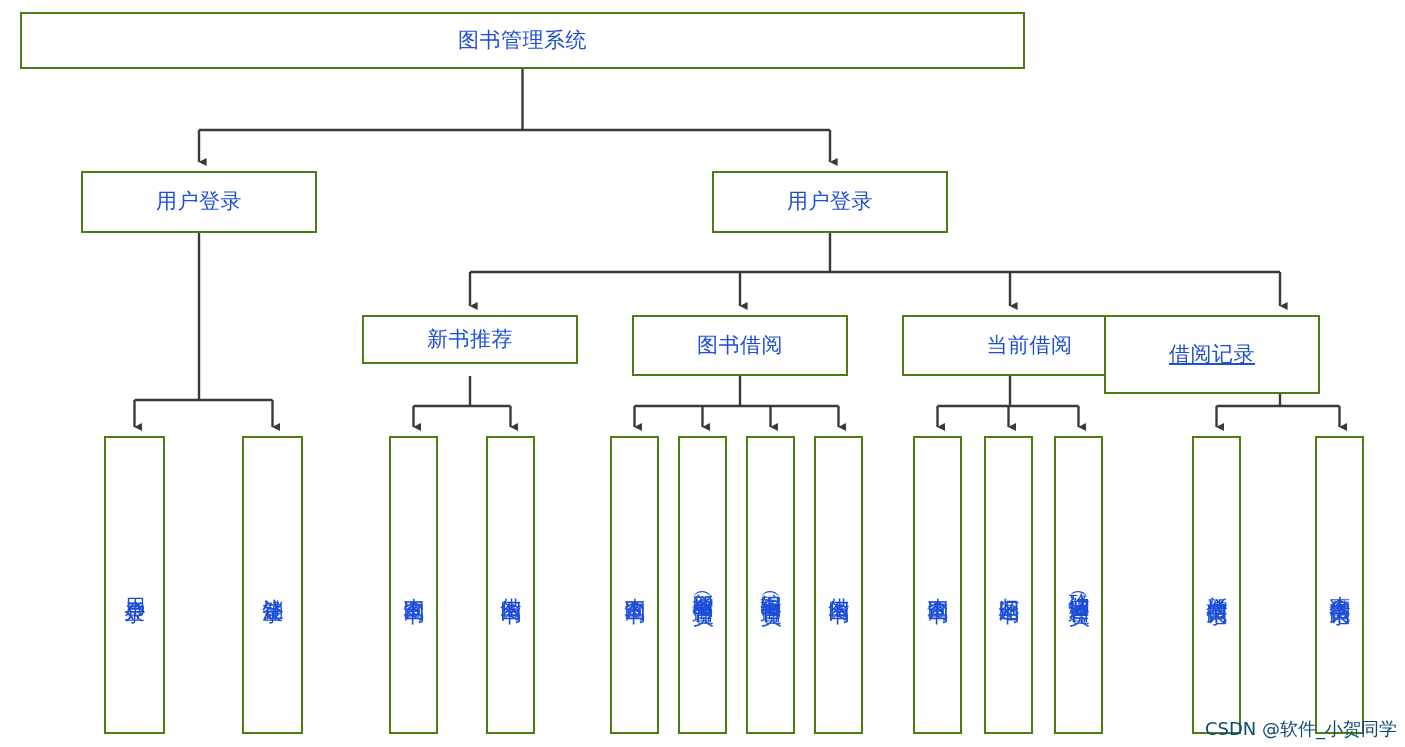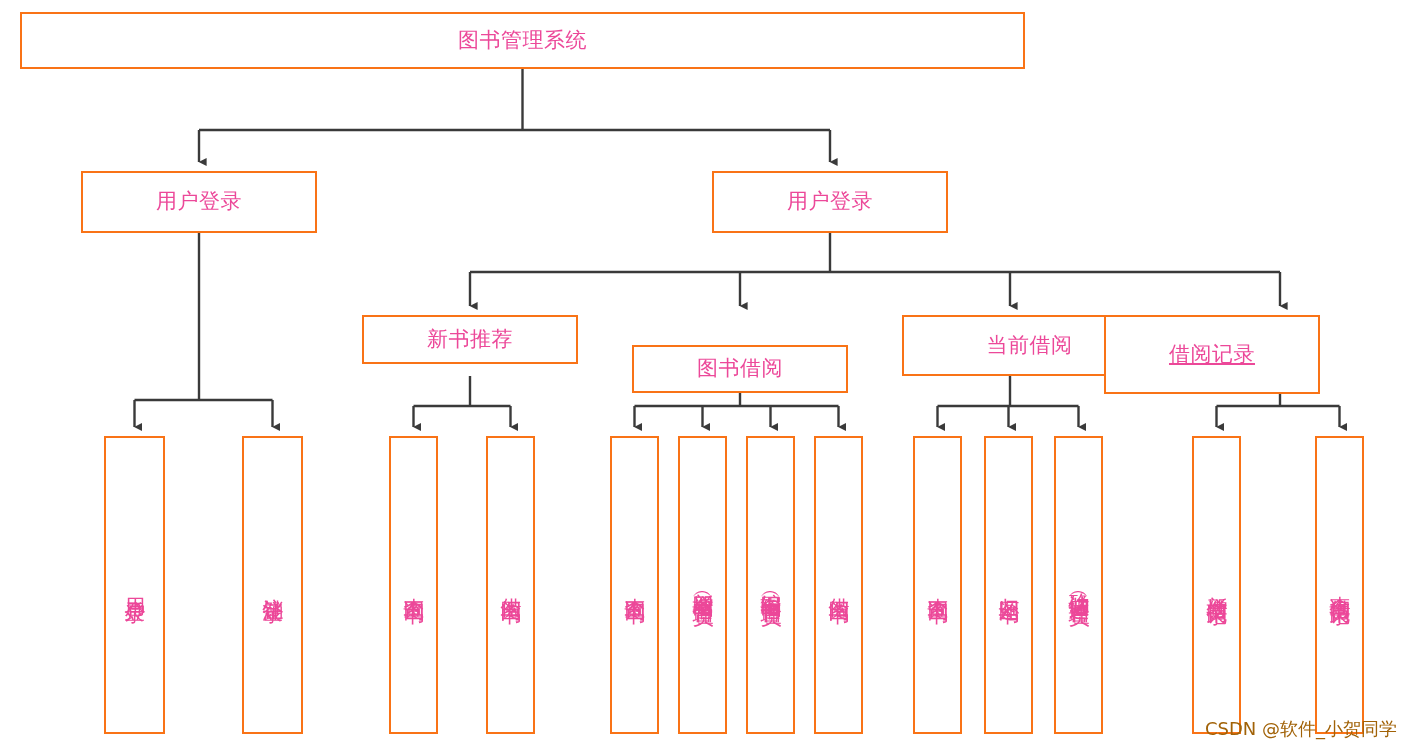--- a/index.html
+++ b/index.html
@@ -21,25 +21,25 @@
     position: absolute;
     left: 0;
     top: 0;
     width: 1405px;
     height: 747px;
   }
   .node {
     position: absolute;
     box-sizing: border-box;
     background: #ffffff;
-    border: 2px solid #f97316;
+    border: 2px solid #4d7c0f;
     display: flex;
     align-items: center;
     justify-content: center;
-    color: #ec4899;
+    color: #1d4ed8;
     z-index: 2;
   }
   .node-label {
     display: block;
     text-align: center;
     letter-spacing: 0.5px;
   }
   .node.horizontal .node-label {
     font-size: 21px;
     line-height: 1.2;
@@ -56,21 +56,21 @@
     font-size: 21px;
     line-height: 1.38;
     letter-spacing: 2px;
     white-space: nowrap;
   }
   #watermark {
     position: absolute;
     right: 8px;
     bottom: 6px;
     font-size: 18px;
-    color: #a16207;
+    color: #0c4a6e;
     z-index: 5;
     white-space: nowrap;
   }
 </style>
 </head>
 <body>
 
 <div id="diagram-root">
 
   <svg id="edges-layer" viewBox="0 0 1405 747" width="1405" height="747" xmlns="http://www.w3.org/2000/svg">
@@ -128,21 +128,21 @@
       </div>
       <div class="node vertical" style="left: 104px; top: 436px; width: 61px; height: 298px;">
         <span class="node-label">用户登录</span>
       </div>
       <div class="node vertical" style="left: 242px; top: 436px; width: 61px; height: 298px;">
         <span class="node-label">注销登录</span>
       </div>
       <div class="node horizontal" style="left: 362px; top: 315px; width: 216px; height: 49px;">
         <span class="node-label">新书推荐</span>
       </div>
-      <div class="node horizontal" style="left: 632px; top: 315px; width: 216px; height: 48px; margin-top: 30px;">
+      <div class="node horizontal" style="left: 632px; top: 315px; width: 216px; height: 61px;">
         <span class="node-label">图书借阅</span>
       </div>
       <div class="node horizontal" style="left: 902px; top: 315px; width: 255px; height: 61px;">
         <span class="node-label">当前借阅</span>
       </div>
       <div class="node horizontal" style="left: 1104px; top: 315px; width: 216px; height: 79px; text-decoration: underline;">
         <span class="node-label">借阅记录</span>
       </div>
       <div class="node vertical" style="left: 389px; top: 436px; width: 49px; height: 298px;">
         <span class="node-label">查询图书</span>

